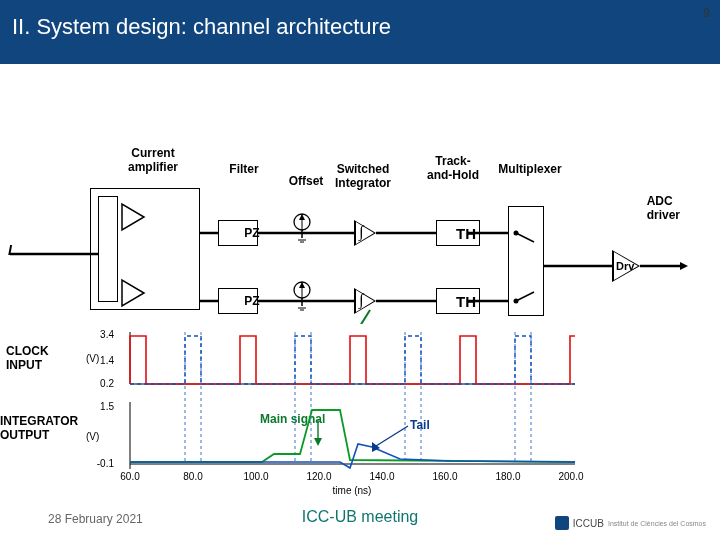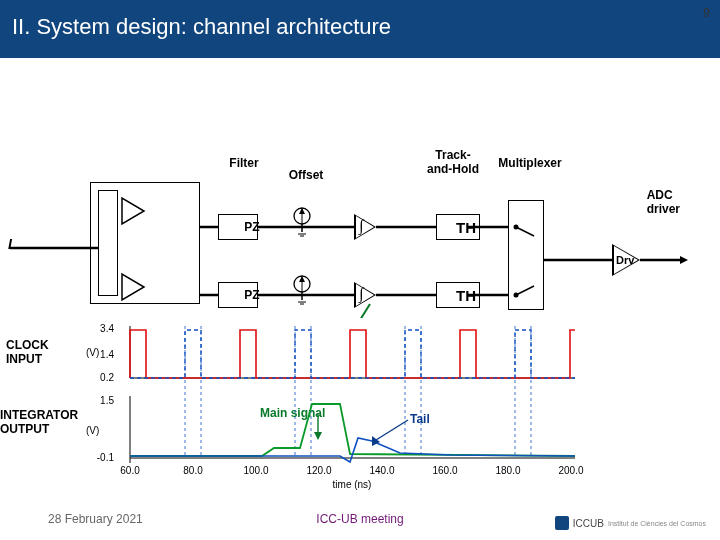--- a/index.html
+++ b/index.html
@@ -1,18 +1,18 @@
 <!DOCTYPE html>
 <html><head>
 <meta charset="utf-8">
 <style>
   * { box-sizing: border-box; margin: 0; padding: 0; }
   html, body { width: 720px; height: 540px; font-family: Arial, Helvetica, sans-serif; background: #fff; color: #000; position: relative; overflow: hidden; }
   .slide-num { position: absolute; top: 6px; right: 10px; font-size: 12px; color: #333; }
-  .title-bar { background: #11457e; color: #fff; padding: 14px 16px 18px 12px; font-size: 22px; font-weight: 400; }
+  .title-bar { background: #11457e; color: #fff; padding: 14px 16px 24px 12px; font-size: 22px; font-weight: 400; }
   .diagram { position: relative; width: 720px; height: 260px; }
   .stage-label { position: absolute; font-size: 12px; font-weight: 700; text-align: center; }
   .box { position: absolute; background: #fff; border: 1.5px solid #000; }
   .input-label { position: absolute; left: 8px; top: 178px; font-style: italic; font-size: 14px; font-weight: 700; }
   .pz { width: 40px; height: 26px; display: flex; align-items: center; justify-content: center; font-size: 12px; font-weight: 700; padding-left: 28px; }
   .th { width: 44px; height: 26px; display: flex; align-items: center; justify-content: center; font-size: 15px; font-weight: 700; padding-left: 16px; }
   .triangle-right { position: absolute; width: 0; height: 0; border-top: 13px solid transparent; border-bottom: 13px solid transparent; border-left: 22px solid #000; }
   .triangle-right::after { content: ""; position: absolute; top: -11px; left: -20px; width: 0; height: 0; border-top: 11px solid transparent; border-bottom: 11px solid transparent; border-left: 18px solid #fff; }
   .intsym { position: absolute; font-size: 16px; font-family: "Times New Roman", serif; }
   .adc-label { position: absolute; right: 40px; top: 130px; font-size: 12px; font-weight: 700; text-align: left; }
@@ -22,34 +22,38 @@
   svg.wires { position: absolute; top: 0; left: 0; width: 720px; height: 260px; }
   .plots { position: relative; width: 720px; height: 180px; }
   svg.plotsvg { position: absolute; top: 0; left: 0; width: 720px; height: 180px; }
   .clock-label { position: absolute; left: 6px; top: 20px; font-size: 12px; font-weight: 700; text-align: left; line-height: 1.2; }
   .int-label { position: absolute; left: 0px; top: 90px; font-size: 12px; font-weight: 700; text-align: left; line-height: 1.2; }
   .main-sig { position: absolute; left: 260px; top: 88px; font-size: 12px; font-weight: 700; color: #0a7a2a; }
   .tail-text { position: absolute; left: 410px; top: 94px; font-size: 12px; font-weight: 700; color: #0a3a8a; }
   .xaxis-label { font-size: 10px; fill: #000; }
   .yaxis-label { font-size: 10px; fill: #000; }
   .footer { position: absolute; left: 16px; bottom: 14px; font-size: 12px; color: #666; margin-left: 32px; }
-  .footer-mid { position: absolute; left: 0; bottom: 14px; width: 720px; text-align: center; font-size: 12px; color: #701a75; }
+  .footer-mid { position: absolute; left: 0; bottom: 14px; width: 720px; text-align: center; font-size: 16px; color: #0f766e; }
   .logo-right { position: absolute; right: 14px; bottom: 10px; font-size: 10px; color: #444; display: flex; align-items: center; gap: 4px; }
   .logo-swatch { width: 14px; height: 14px; background: #11457e; border-radius: 2px; display: inline-block; }
 </style>
 </head>
 <body>
 
 <div class="slide-num">9</div>
 <div class="title-bar">II. System design: channel architecture</div>
 
 <div class="diagram">
 
+  <div class="stage-label" style="left:118px;top:82px;width:70px;white-space:pre-line">Current
+amplifier</div>
   <div class="stage-label" style="left:224px;top:98px;width:40px">Filter</div>
   <div class="stage-label" style="left:286px;top:110px;width:40px">Offset</div>
+  <div class="stage-label" style="left:330px;top:98px;width:66px;white-space:pre-line">Switched
+Integrator</div>
   <div class="stage-label" style="left:420px;top:90px;width:66px;white-space:pre-line">Track-
 and-Hold</div>
   <div class="stage-label" style="left:495px;top:98px;width:70px">Multiplexer</div>
 
   <div class="input-label">I</div>
 
   <div class="box" style="left:90px;top:124px;width:110px;height:122px"></div>
   <div class="box" style="left:98px;top:132px;width:20px;height:106px"></div>
 
   <div class="box pz" style="left:218px;top:156px">PZ</div>

